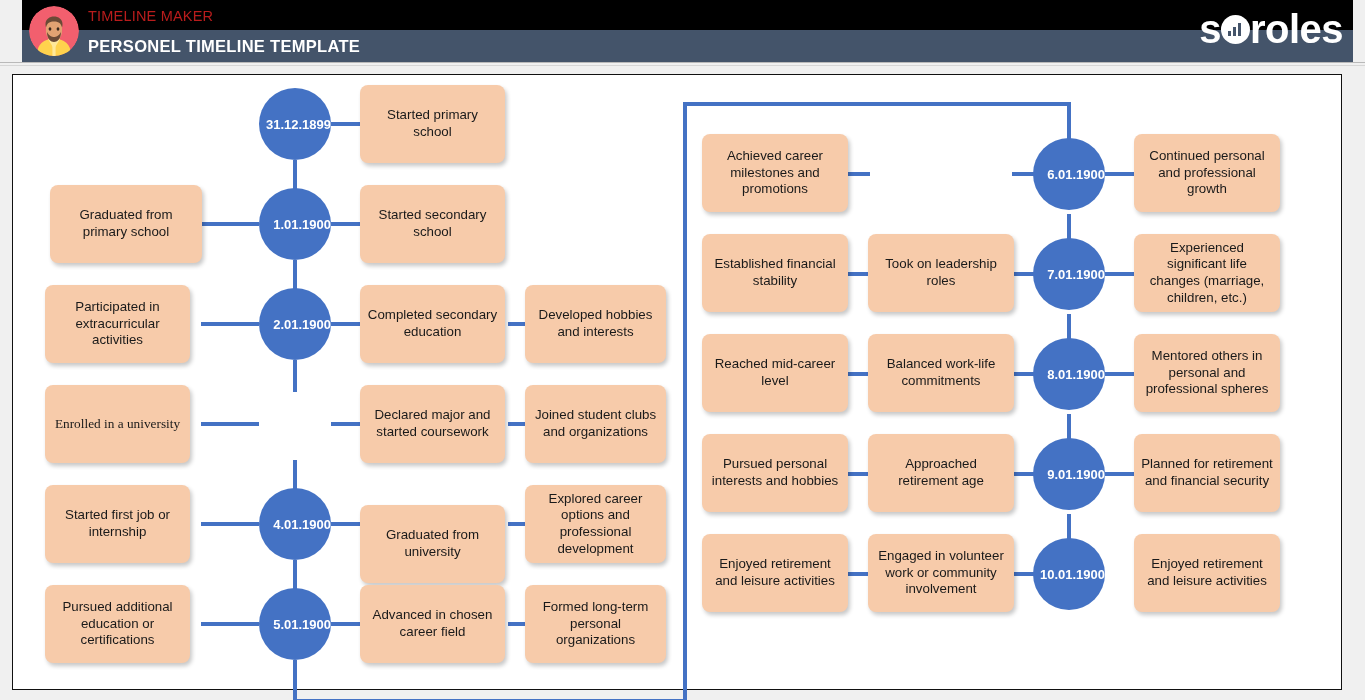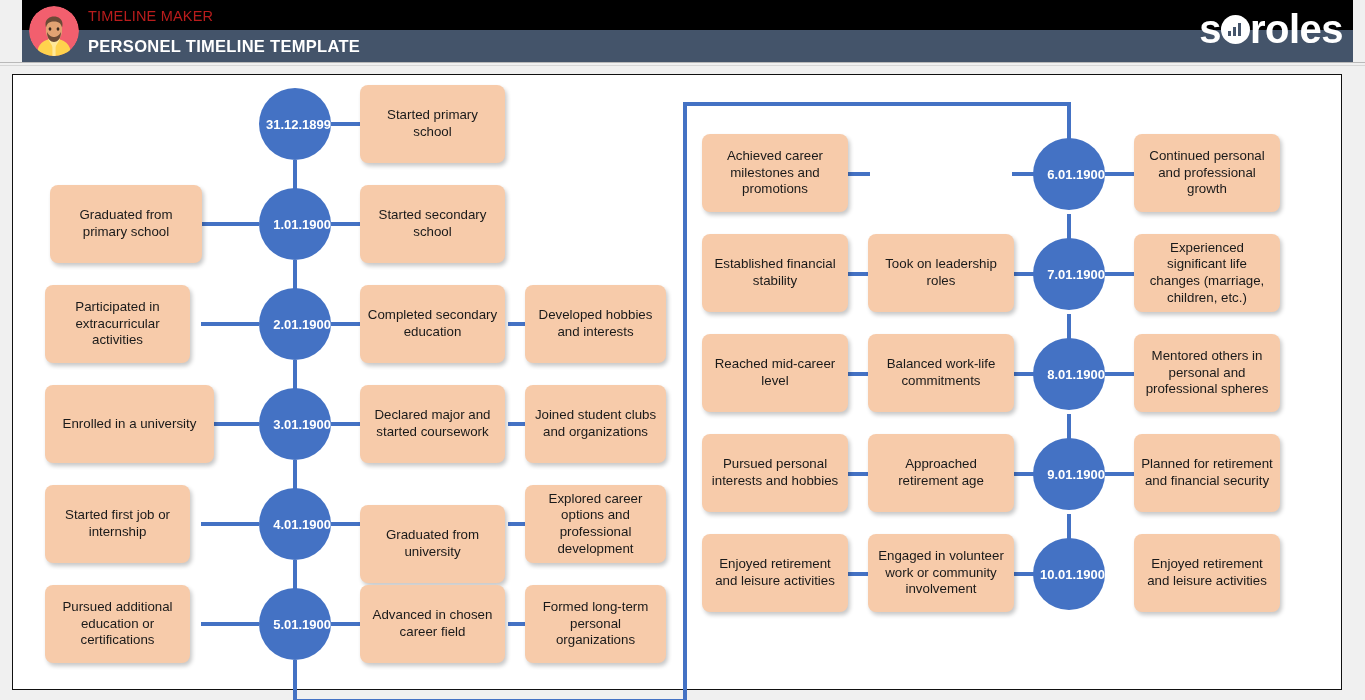--- a/index.html
+++ b/index.html
@@ -151,24 +151,21 @@
     <div class="box" style="left:347px;top:210px;width:145px;height:78px;">
       <span>Completed secondary education</span>
     </div>
     <div class="box" style="left:512px;top:210px;width:141px;height:78px;">
       <span>Developed hobbies and interests</span>
     </div>
 
     <div class="lnk h" style="left:188px;top:347px;width:58px;"></div>
     <div class="lnk h" style="left:318px;top:347px;width:42px;"></div>
     <div class="lnk h" style="left:495px;top:347px;width:20px;"></div>
-    <div class="node" style="left:246px;top:313px;width:72px;height:72px;">
-      <span>3.01.1900</span>
-    </div>
-    <div class="box" style="left:32px;top:310px;width:169px;height:78px;">
+    <div class="box" style="left:32px;top:310px;width:145px;height:78px;font-family:Liberation Serif, serif;">
       <span>Enrolled in a university</span>
     </div>
     <div class="box" style="left:347px;top:310px;width:145px;height:78px;">
       <span>Declared major and started coursework</span>
     </div>
     <div class="box" style="left:512px;top:310px;width:141px;height:78px;">
       <span>Joined student clubs and organizations</span>
     </div>
 
     <div class="lnk h" style="left:188px;top:447px;width:58px;"></div>

